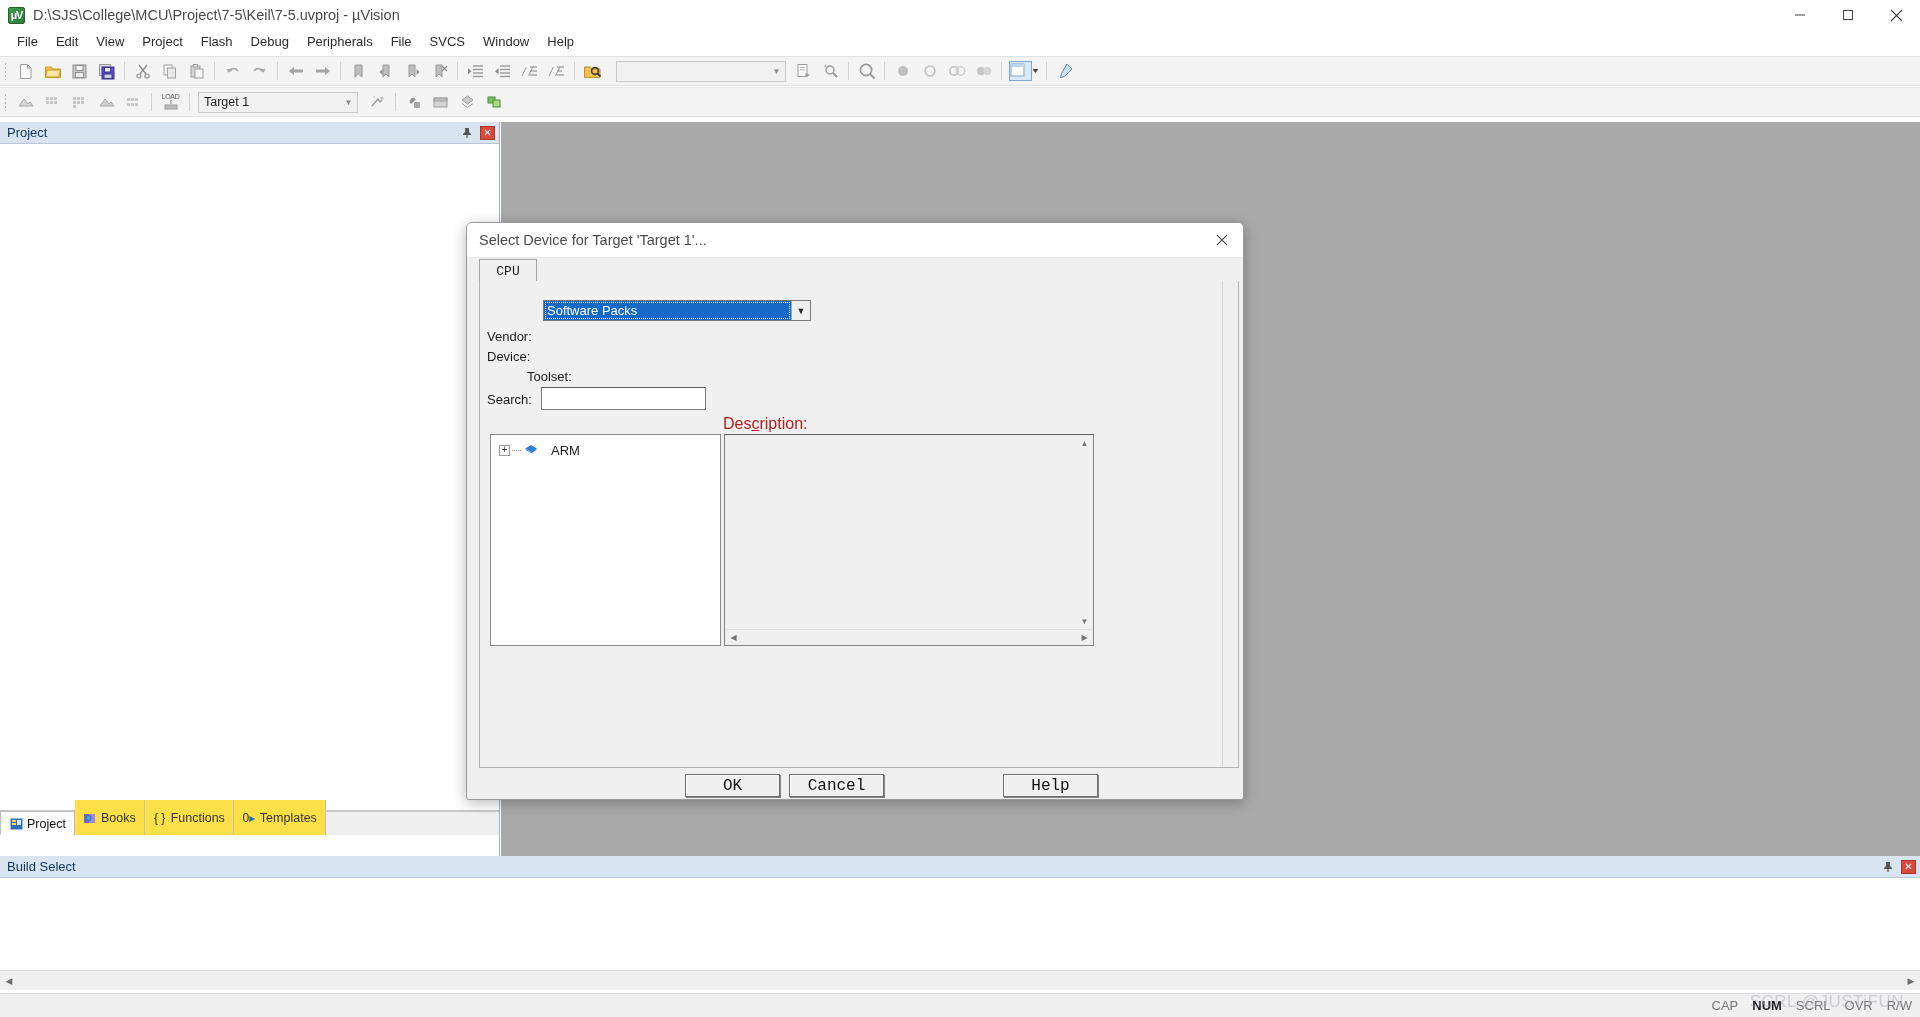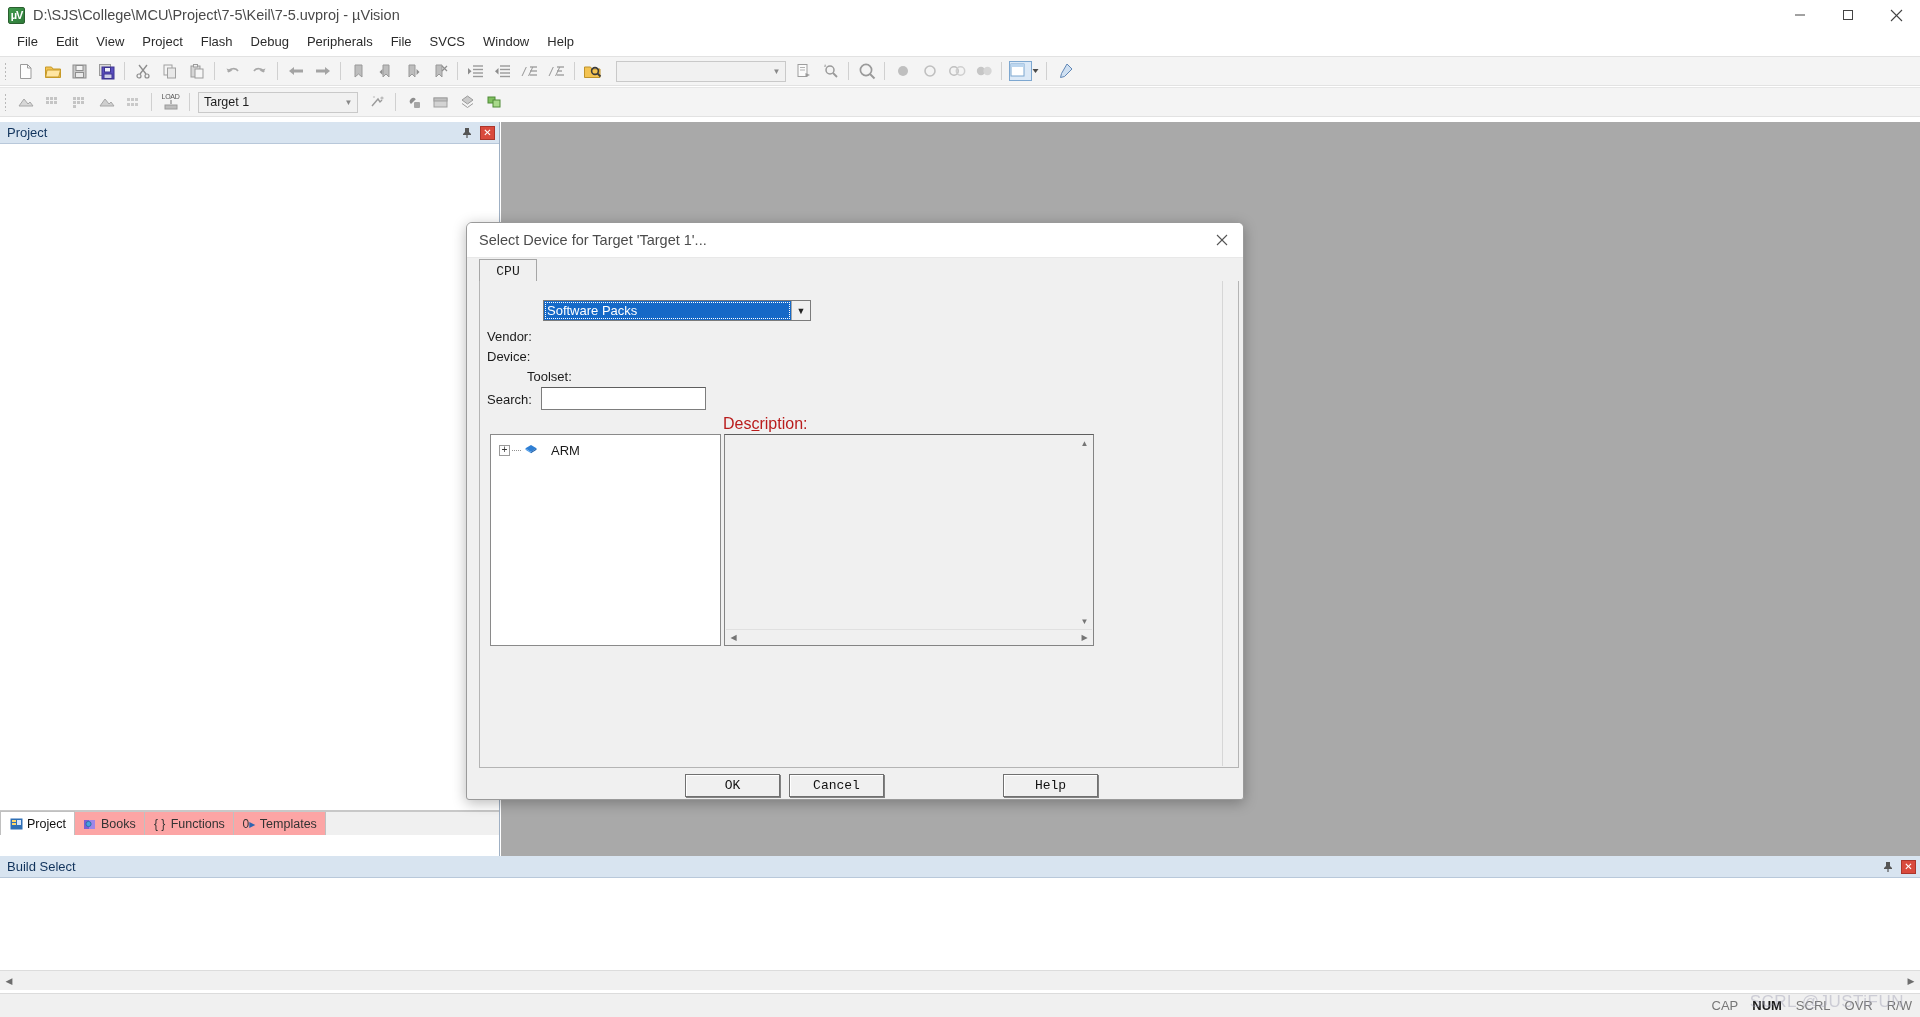--- a/index.html
+++ b/index.html
@@ -99,23 +99,23 @@
     font-size: 10px; display: flex; align-items: center; justify-content: center;
     border: 1px solid #ab352b; line-height: 1;
   }
   .project-body { height: 667px; background: #ffffff; border-bottom: 1px solid #c8c8c8; }
 
   .panel-tabs {
     height: 24px; background: #f0f0f0; display: flex; align-items: flex-end;
     border-top: 1px solid #c8c8c8;
   }
   .ptab {
-    height: 23px; display: flex; align-items: center; gap: 4px;
+    height: 35px; display: flex; align-items: center; gap: 4px;
     padding: 0 8px; font-size: 12.5px; color: #333;
-    border-right: 1px solid #c0c0c0; background: #fca5a5;
+    border-right: 1px solid #c0c0c0; background: #fde047;
   }
   .ptab.active { background: #ffffff; color: #111; border-top: 1px solid #c0c0c0; border-left: 1px solid #c0c0c0; height: 24px; }
   .ptab .ticon { width: 14px; height: 13px; display: flex; align-items: center; justify-content: center; }
 
   
   .mdi-area {
     position: absolute; left: 501px; top: 122px; width: 1419px; height: 734px;
     background: #a9a9a9;
   }
 
@@ -268,21 +268,21 @@
     width: 15px; height: 15px; display: flex; align-items: center; justify-content: center;
     color: #757575; font-size: 8px;
   }
 
   .dlg-footer { position: absolute; left: 0; top: 549px; width: 776px; height: 27px; }
   .dlg-btn {
     position: absolute; height: 23px; background: #f0f0f0;
     border: 1px solid #707070;
     box-shadow: inset 1px 1px 0 #ffffff, 1px 1px 0 #828282;
     display: flex; align-items: center; justify-content: center;
-    font-family: "Liberation Mono", monospace; font-size: 13px; color: #111;
+    font-family: "Liberation Mono", monospace; font-size: 16px; color: #111;
   }
   .btn-ok     { left: 218px; top: 2px; width: 95px; }
   .btn-cancel { left: 322px; top: 2px; width: 95px; }
   .btn-help   { left: 536px; top: 2px; width: 95px; }
 </style>
 </head>
 <body>
 
 <div id="app">
 

